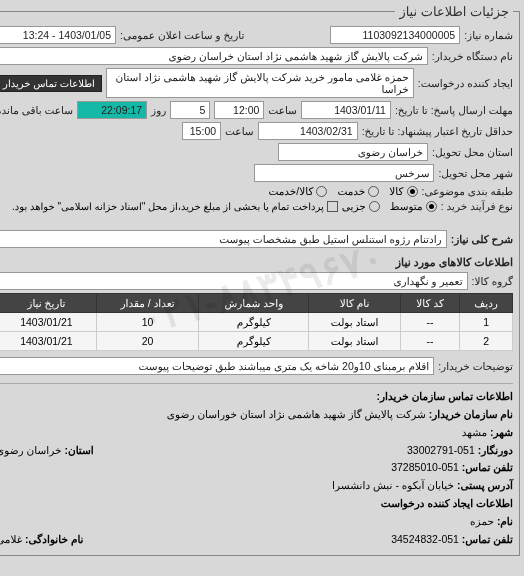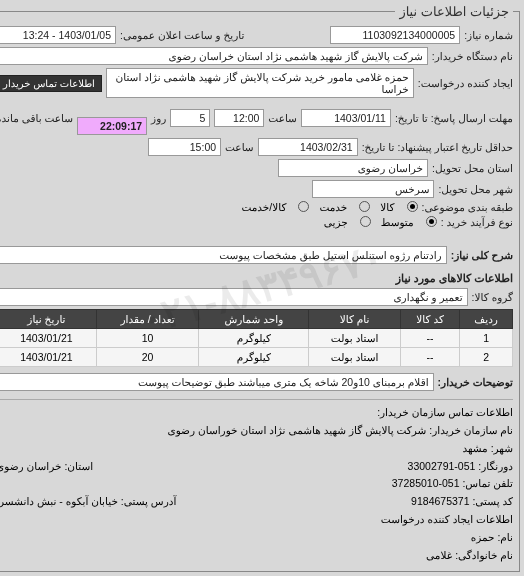--- a/index.html
+++ b/index.html
@@ -54,41 +54,40 @@
   border: 1px solid #999;
   padding: 2px 4px;
   font-size: 10.5px;
   color: #222;
   min-height: 18px;
   display: inline-flex;
   align-items: center;
 }
 .field.wide { flex: 1; min-width: 100px; }
 .field.green {
-  background: #f0abfc;
-  font-weight: bold;
-  margin-top: 16px;
+  background: #14b8a6;
+  font-weight: normal;
 }
 .btn-dark {
   background: #333;
   color: #fff;
   border: 1px solid #222;
   padding: 2px 6px;
   font-size: 10px;
   cursor: pointer;
 }
 .radio-group {
   display: inline-flex;
   gap: 10px;
   align-items: center;
 }
 .radio-item {
   display: inline-flex;
-  align-items: flex-start;
-  gap: 12px;
+  align-items: center;
+  gap: 3px;
   font-size: 10.5px;
 }
 .radio {
   width: 11px;
   height: 11px;
   border: 1px solid #555;
   border-radius: 50%;
   display: inline-block;
   position: relative;
 }
@@ -131,21 +130,21 @@
   border: 1px solid #ccc;
   text-align: center;
 }
 .contact-section {
   margin-top: 8px;
   font-size: 10.5px;
   line-height: 1.7;
   border-top: 1px solid #aaa;
   padding-top: 4px;
 }
-.contact-section b { font-weight: normal; }
+.contact-section b { font-weight: bold; }
 .spacer { flex: 1; }
 </style>
 </head>
 <body>
 
 <div class="watermark">۰۲۱-۸۸۳۴۹۶۷۰</div>
 
 <fieldset class="main">
   <legend>جزئیات اطلاعات نیاز</legend>
 
@@ -176,31 +175,31 @@
     <span class="field" style="width:40px">5</span>
     <span class="label">روز</span>
     <span class="field green" style="width:70px">22:09:17</span>
     <span class="label">ساعت باقی مانده</span>
   </div>
 
   <div class="row">
     <span class="label">حداقل تاریخ اعتبار پیشنهاد: تا تاریخ:</span>
     <span class="field" style="width:100px">1403/02/31</span>
     <span class="label">ساعت</span>
-    <span class="field" style="width:73px">15:00</span>
+    <span class="field" style="width:39px">15:00</span>
   </div>
 
   <div class="row">
     <span class="label">استان محل تحویل:</span>
     <span class="field" style="width:150px">خراسان رضوی</span>
   </div>
 
   <div class="row">
     <span class="label">شهر محل تحویل:</span>
-    <span class="field" style="width:122px">سرخس</span>
+    <span class="field" style="width:180px">سرخس</span>
   </div>
 
   <div class="row">
     <span class="label">طبقه بندی موضوعی:</span>
     <span class="radio-group">
       <span class="radio-item">
           <span class="radio checked"></span>
           <span>کالا</span>
         </span>
       <span class="radio-item">
@@ -219,20 +218,24 @@
     <span class="radio-group">
       <span class="radio-item">
           <span class="radio checked"></span>
           <span>متوسط</span>
         </span>
       <span class="radio-item">
           <span class="radio"></span>
           <span>جزیی</span>
         </span>
     </span>
+    <span class="radio-item">
+        <span class="checkbox"></span>
+        <span style="font-size:10px">پرداخت تمام یا بخشی از مبلغ خرید،از محل "اسناد خزانه اسلامی" خواهد بود.</span>
+      </span>
   </div>
 
   <div style="height:12px"></div>
 
   <div class="row">
     <span class="label" style="font-weight:bold">شرح کلی نیاز:</span>
     <span class="field wide">رادتنام رژوه استنلس استیل طبق مشخصات پیوست</span>
   </div>
 
   <div class="section-header">اطلاعات کالاهای مورد نیاز</div>
@@ -267,37 +270,37 @@
           <td>--</td>
           <td>استاد بولت</td>
           <td>کیلوگرم</td>
           <td>20</td>
           <td>1403/01/21</td>
         </tr>
       </tbody>
   </table>
 
   <div class="row" style="margin-top:6px">
-    <span class="label" style="font-weight:bold">توضیحات خریدار:</span>
+    <span class="label" style="font-weight:normal">توضیحات خریدار:</span>
     <span class="field wide">اقلام برمبنای 10و20 شاخه یک متری میباشند طبق توضیحات پیوست</span>
   </div>
 
   <div class="contact-section">
     <div><b>اطلاعات تماس سازمان خریدار:</b></div>
     <div><b>نام سازمان خریدار:</b> <span>شرکت پالایش گاز شهید هاشمی نژاد استان خوراسان رضوی</span></div>
     <div><b>شهر:</b> <span>مشهد</span></div>
     <div style="display:flex;justify-content:space-between">
       <span><b>دورنگار:</b> <span>051-33002791</span></span>
       <span><b>استان:</b> <span>خراسان رضوی</span></span>
     </div>
     <div><b>تلفن تماس:</b> <span>051-37285010</span></div>
     <div style="display:flex;justify-content:space-between">
-      <span><b>کد پستی:</b> <span>9184675371</span></span>
       <span><b>آدرس پستی:</b> <span>خیابان آبکوه - نبش دانشسرا</span></span>
     </div>
     <div><b>اطلاعات ایجاد کننده درخواست</b></div>
     <div><b>نام:</b> <span>حمزه</span></div>
     <div style="display:flex;justify-content:space-between">
+      <span><b>تلفن تماس:</b> <span>051-34524832</span></span>
       <span><b>نام خانوادگی:</b> <span>غلامی</span></span>
     </div>
   </div>
 
 </fieldset>
 
 </body></html>

